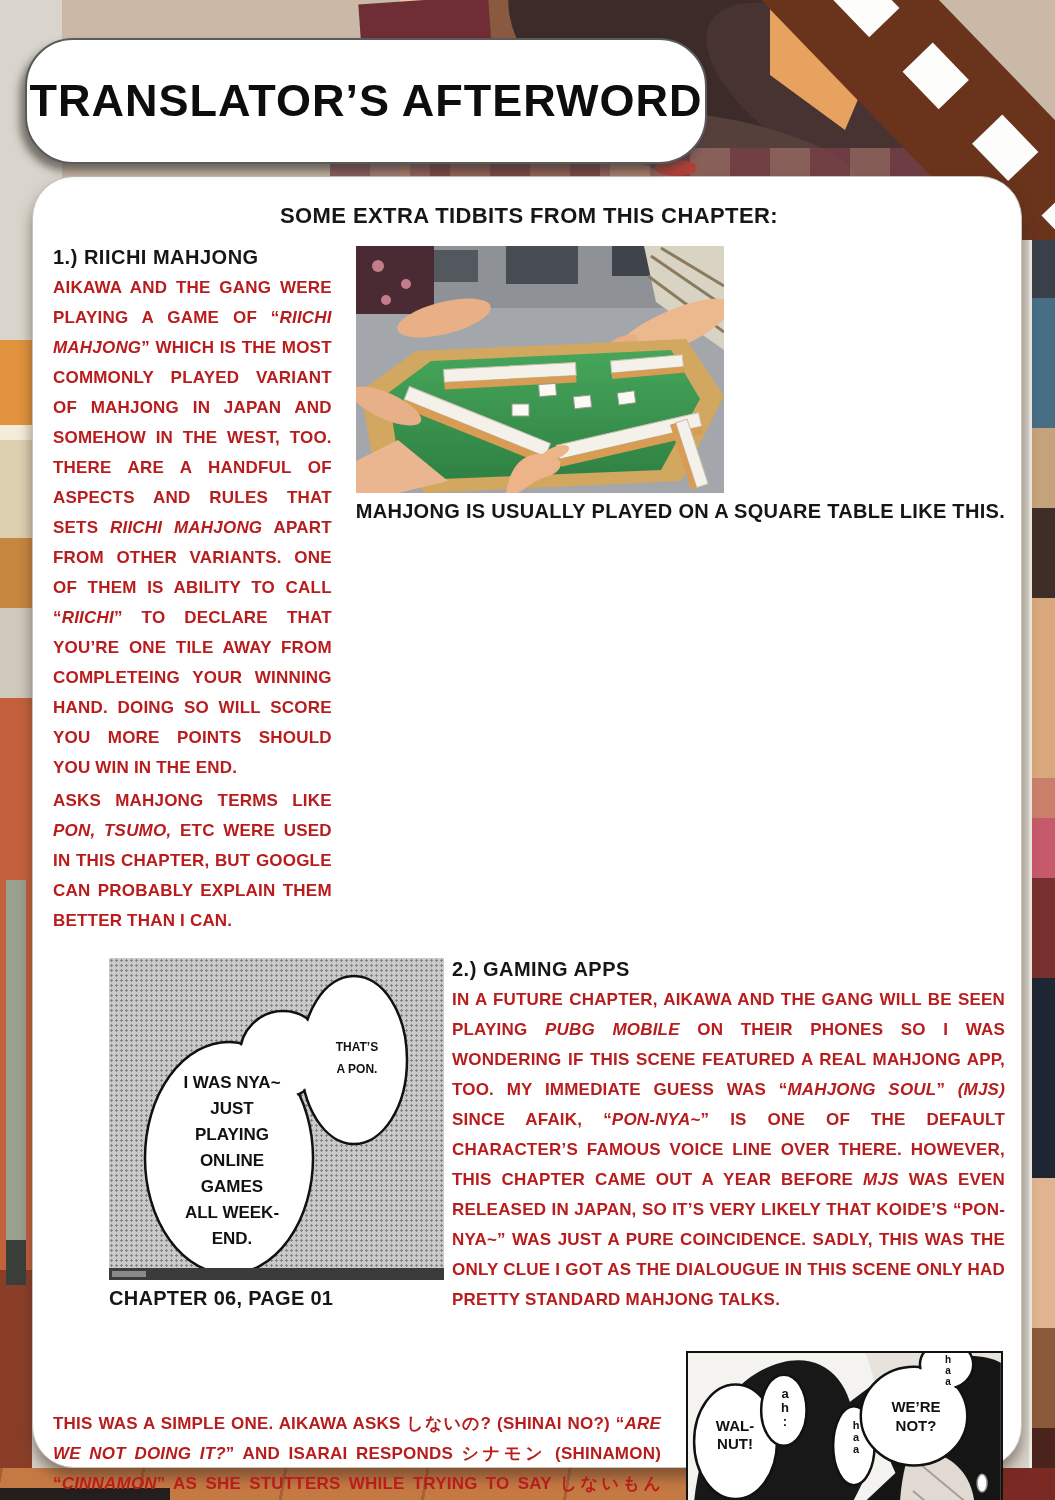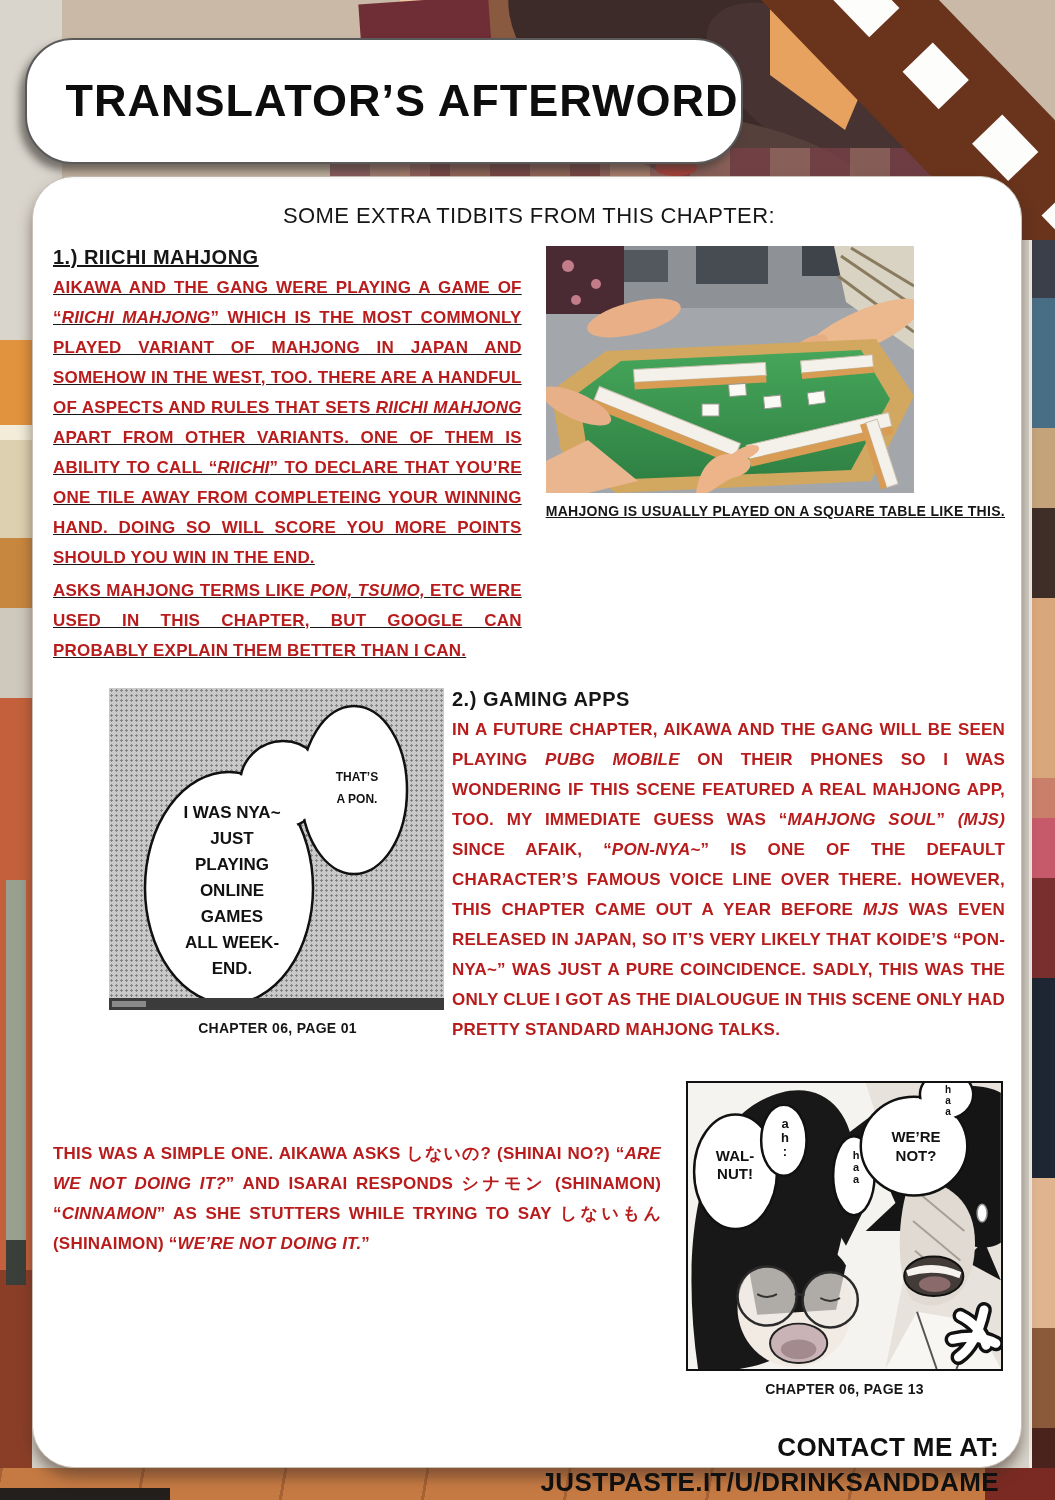--- a/index.html
+++ b/index.html
@@ -29,43 +29,43 @@
       #d9a77c 420px 600px,#c97f6a 600px 640px,#c75a6a 640px 700px,#7a2f2f 700px 800px,
       #1f2633 800px 1000px,#e0b48f 1000px 1150px,#8a5a3a 1150px 1250px,#4a241c 1250px);}
   .bg-bottom{left:0;top:1468px;width:1055px;height:32px;z-index:0;background:#c67a43;
      background-image:repeating-linear-gradient(100deg,rgba(120,60,30,.4) 0 3px,transparent 3px 140px);}
   .bottom-black{left:0;top:1488px;width:170px;height:12px;background:#241f1c;z-index:1;}
   .bottom-red{right:0;top:1468px;width:70px;height:32px;background:#7a2a22;z-index:1;}
 
   
   .title-box{position:absolute;left:25px;top:38px;width:678px;height:122px;background:#fff;
      border:2px solid #5a5a5a;border-radius:48px;z-index:3;
-     box-shadow:-5px 7px 9px rgba(60,55,50,.65);display:flex;align-items:center;justify-content:center;padding-left:36px;}
+     box-shadow:-5px 7px 9px rgba(60,55,50,.65);display:flex;align-items:center;justify-content:center;}
   .title-box h1{margin:0;font-size:45px;font-weight:bold;letter-spacing:1px;color:#0d0d0d;white-space:nowrap;}
 
   
   .content-box{position:absolute;left:32px;top:176px;width:990px;height:1292px;background:#fff;
      border:1px solid #c9c2b8;border-radius:42px;z-index:2;box-sizing:border-box;
      padding:24px 16px 0 20px;box-shadow:0 9px 14px rgba(70,50,40,.55);color:#161616;}
-  .main-heading{margin:2px 0 17px 0;text-align:center;font-size:22px;font-weight:normal;letter-spacing:.4px;}
+  .main-heading{margin:2px 0 17px 0;text-align:center;font-size:22px;font-weight:bold;letter-spacing:.4px;}
   section{display:flex;}
-  .sec1{margin-top:10px;gap:24px;text-decoration:underline;}
+  .sec1{margin-top:10px;gap:24px;}
   .sec2{margin-top:22px;gap:6px;}
   .sec3{margin-top:36px;gap:25px;min-height:335px;}
   .col-text{min-width:0;}
   .sec1 .col-text{width:566px;}
   .sec2 .col-text{flex:1;}
   .sec3 .col-text{width:608px;padding-top:58px;box-sizing:border-box;}
   h3{margin:0 0 4px 0;font-size:20px;font-weight:bold;letter-spacing:.5px;}
   .body-p{margin:0;font-size:17px;font-weight:bold;line-height:30px;letter-spacing:.2px;
      text-align:justify;color:#b91c1c;}
   .body-p + .body-p{margin-top:3px;}
   .it{font-style:italic;}
   figure{margin:0;flex-shrink:0;}
-  figcaption{font-size:14px;font-weight:bold;line-height:20px;text-align:center;margin-top:8px;letter-spacing:.3px;}
+  figcaption{font-size:20px;font-weight:bold;line-height:20px;text-align:left;margin-top:8px;letter-spacing:.3px;}
 
   
   .photo-mahjong{width:368px;height:247px;overflow:hidden;}
   .photo-mahjong svg{display:block;width:100%;height:100%;}
   .fig-panel1{margin-left:56px;width:337px;}
   .panel1{position:relative;width:335px;height:322px;background-color:#c9c9c9;
      background-image:radial-gradient(#848484 1.1px,transparent 1.2px);background-size:5px 5px;}
   .panel1 svg{position:absolute;inset:0;width:100%;height:100%;}
   .p1-bar{position:absolute;left:0;bottom:0;width:100%;height:12px;background:#3b3b3b;}
   .p1-bar i{position:absolute;left:3px;top:3px;width:34px;height:6px;background:#8a8a8a;}

